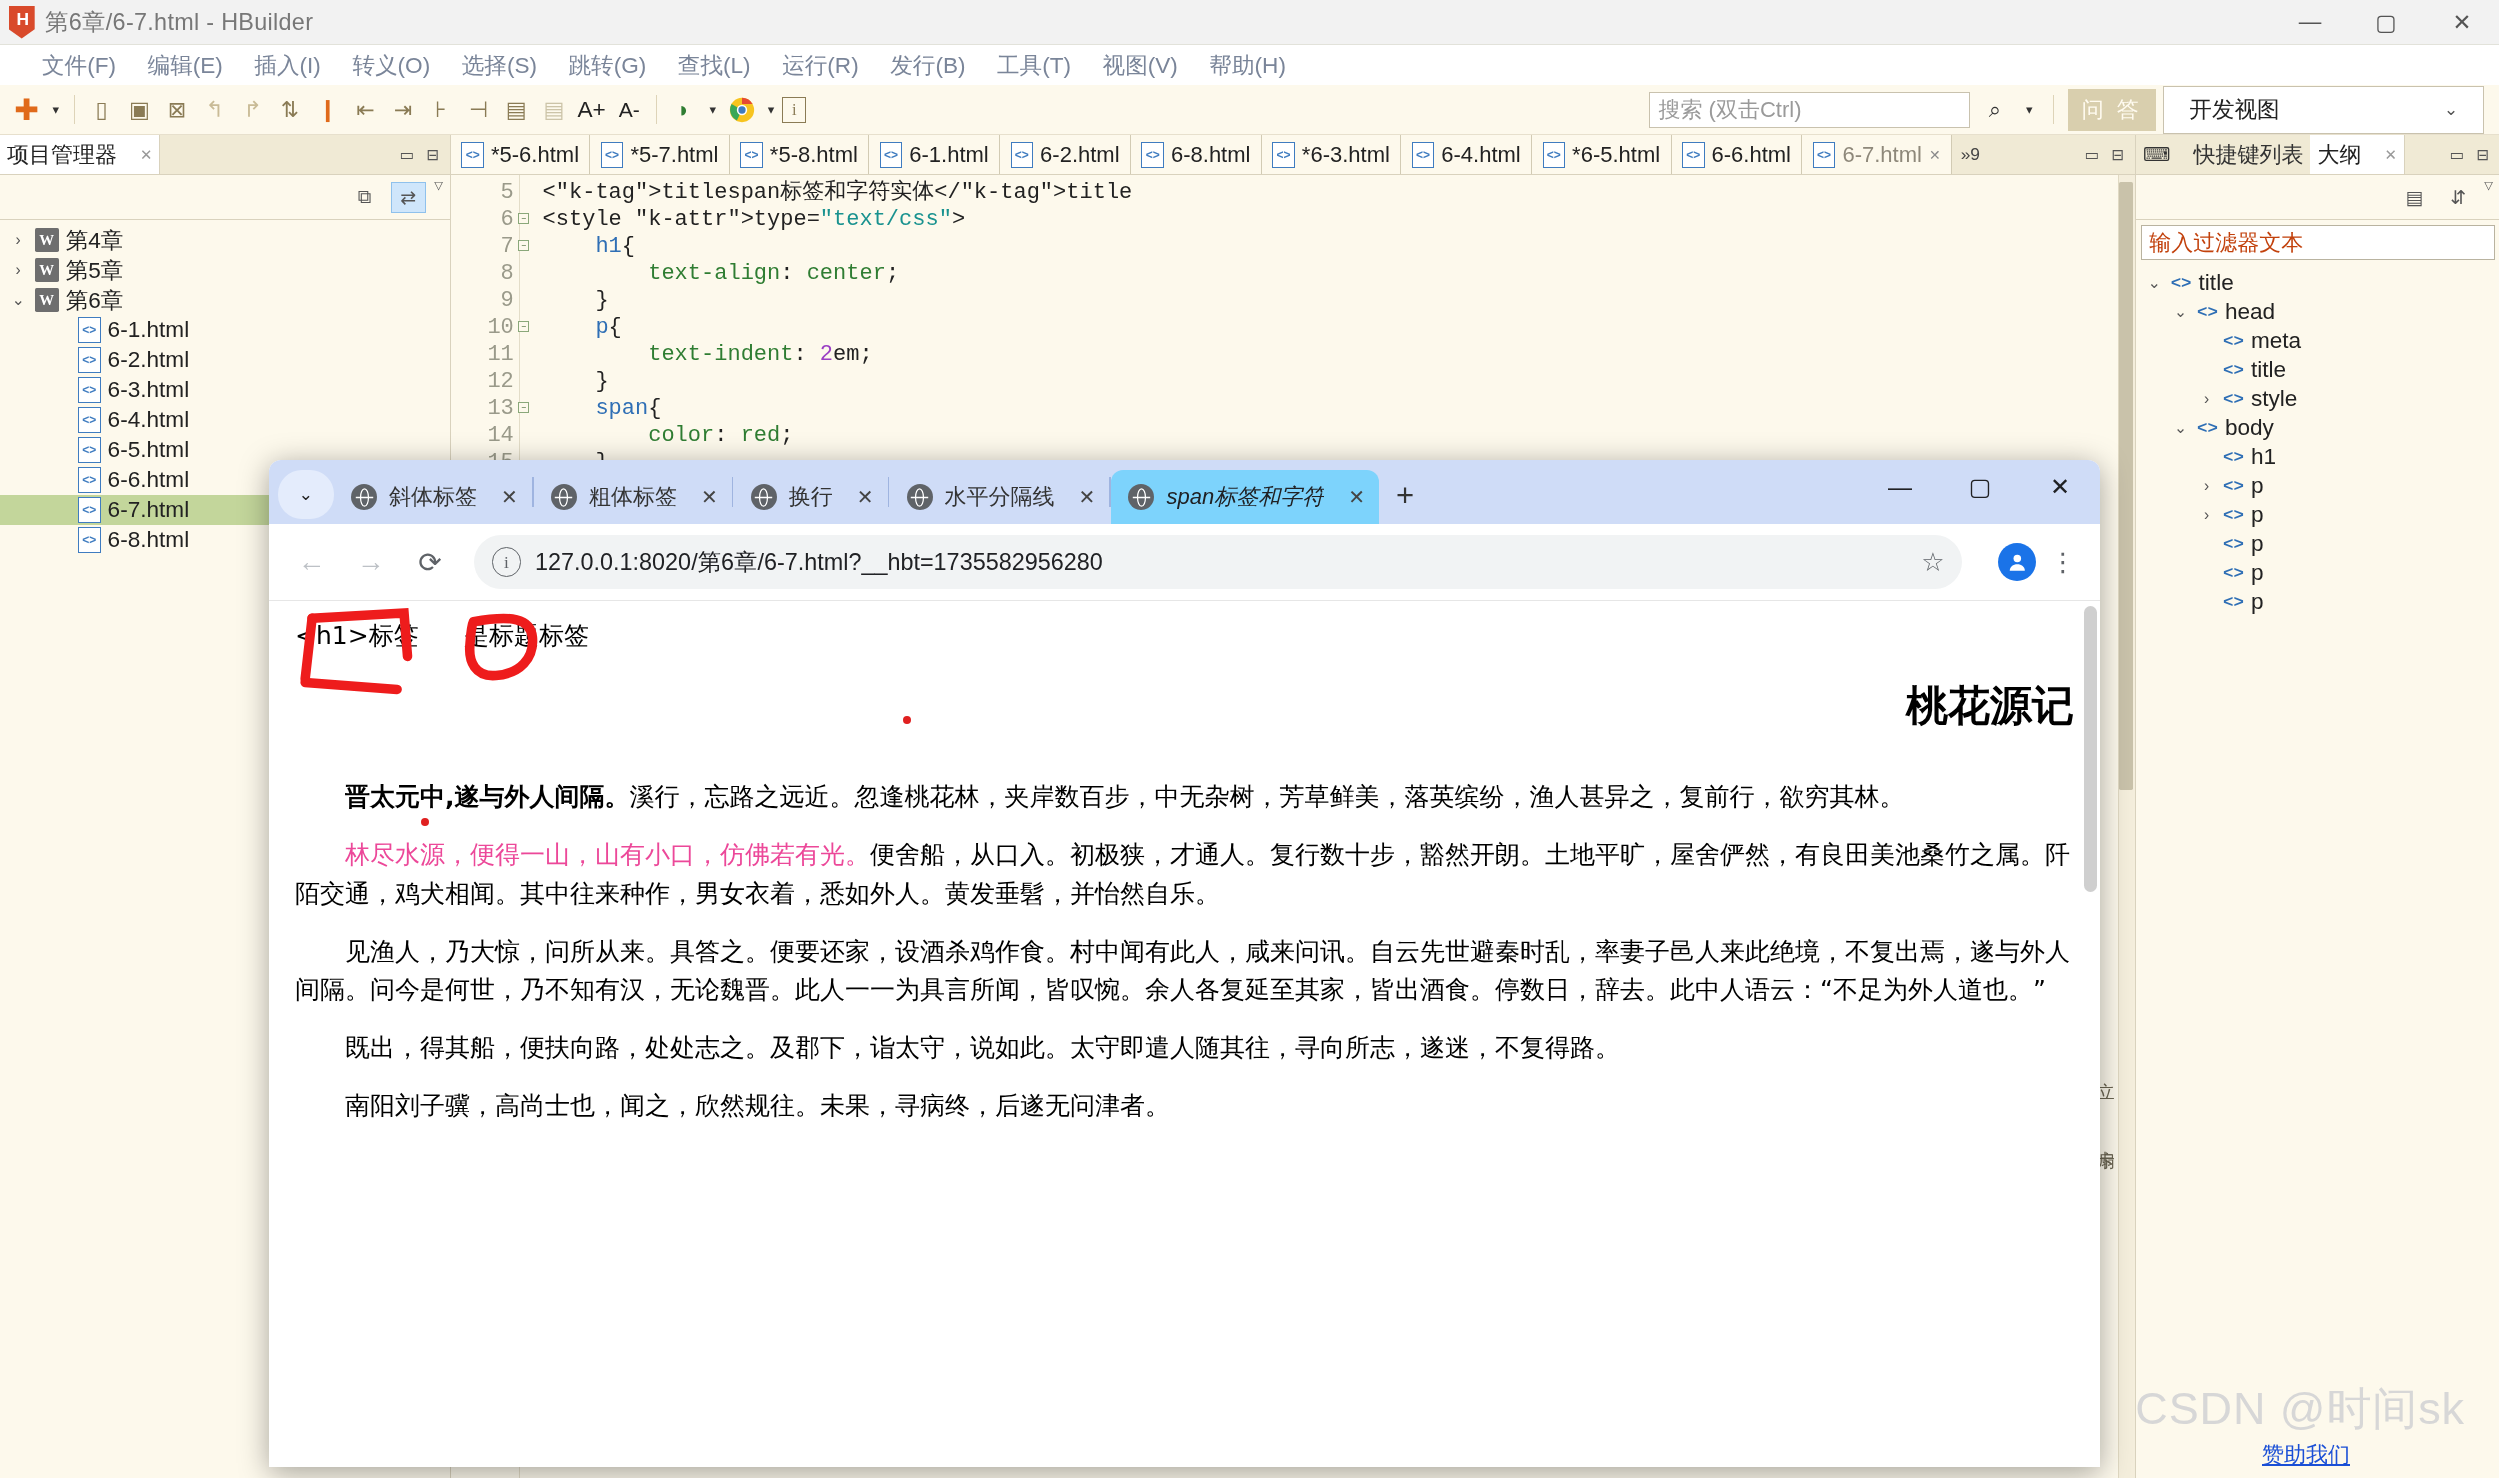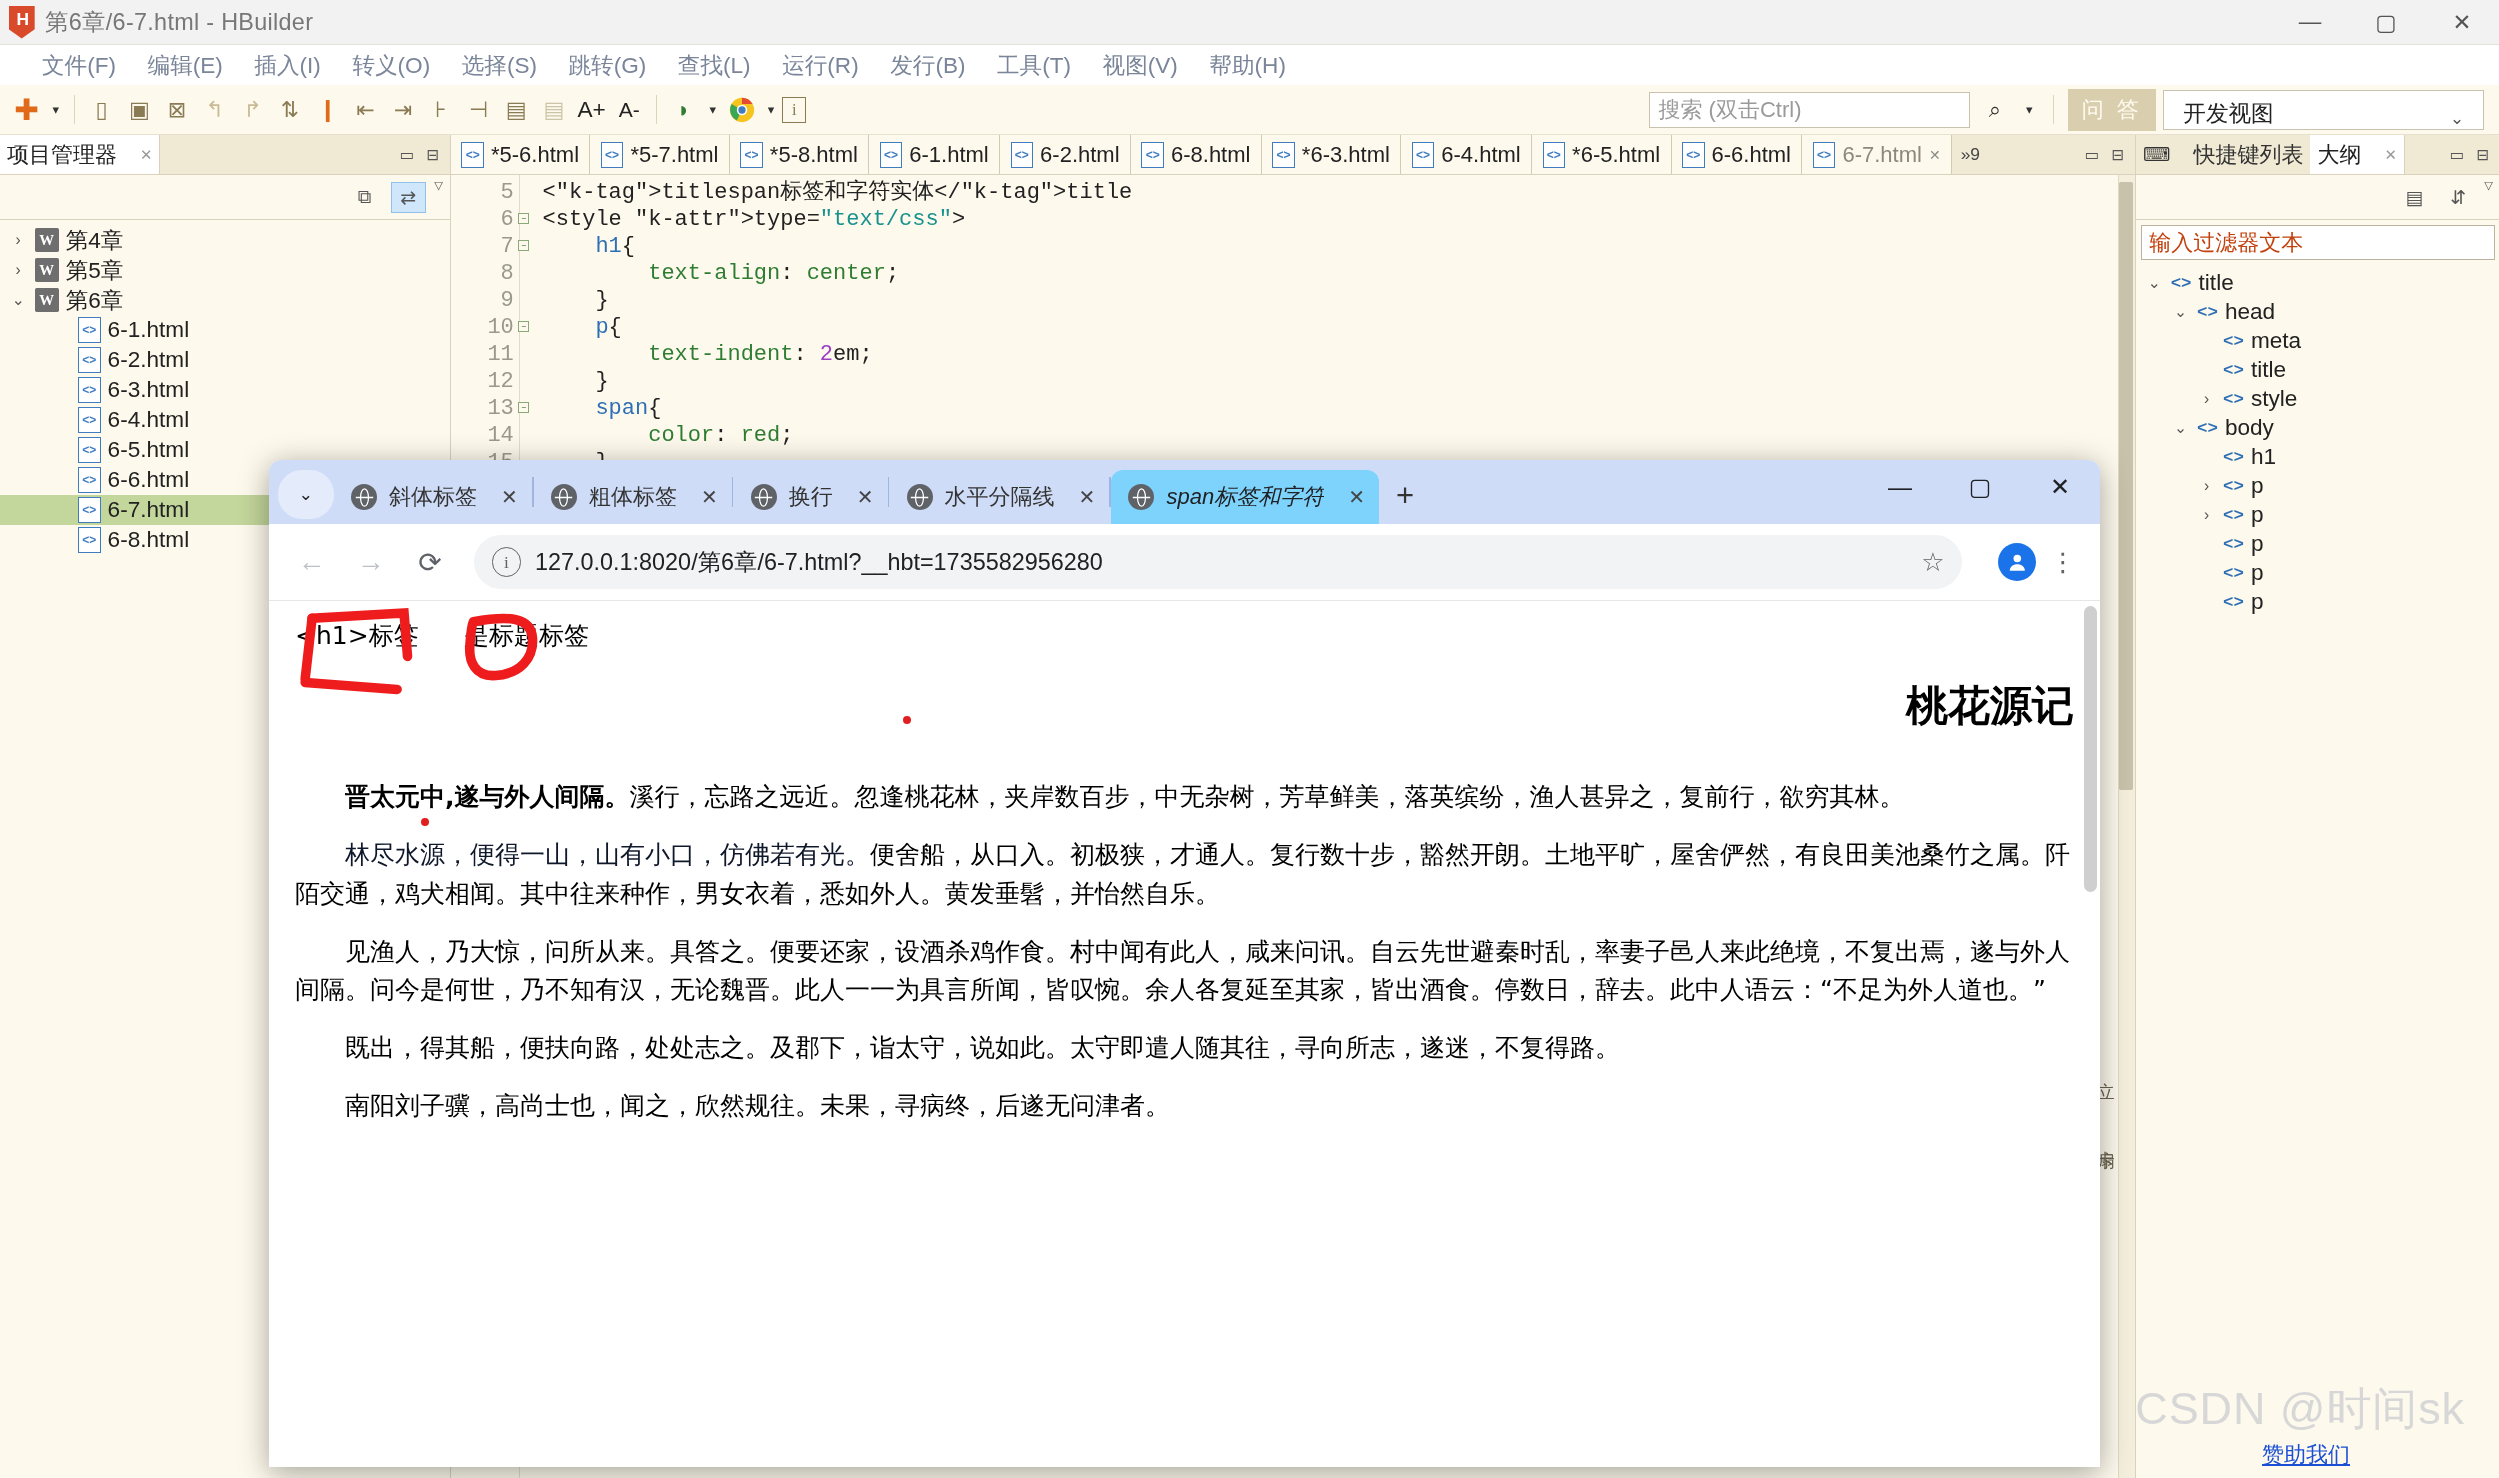--- a/index.html
+++ b/index.html
@@ -28,21 +28,21 @@
   .menuitem{ padding:3.5px 14px; color:#7a8599; font-size:22.6px; }
 
   
   .toolbar{ height:50px; background:#fdf9ec; display:flex; align-items:center; padding:0 8.7px; gap:1.7px; border-bottom:0.9px solid #e7e0cd; flex:0 0 50px; position:relative;}
   .tb-ico{ width:36px;height:36px; display:flex;align-items:center;justify-content:center; font-size:22px; color:#8a7b55; }
   .tb-sep{ width:0.9px;height:29.5px;background:#ded4b8;margin:0 7px;}
   .caret{ font-size:13px; color:#333; width:19px; text-align:center;}
   .searchwrap{ margin-left:auto; display:flex; align-items:center; gap:7px; padding-right:7px;}
   .searchbox{ width:321px;height:36px; border:0.9px solid #c9c2ae; background:#fff; display:flex;align-items:center; padding:0 8.7px; color:#9a9a9a; font-size:22px;}
   .qa-btn{ background:#d9cfae; color:#fffbf0; font-size:22px; padding:6px 14px; letter-spacing:3.5px;}
-  .viewsel{ width:321px;height:40px;border:0.9px solid #c9c2ae;background:#fff;display:flex;align-items:flex-end;justify-content:space-between;padding:0 19px;font-size:22.6px;color:#222;}
+  .viewsel{ width:321px;height:48px;border:0.9px solid #c9c2ae;background:#fff;display:flex;align-items:center;justify-content:space-between;padding:0 25px;font-size:22.6px;color:#222;}
 
   
   .body-split{ flex:1; display:flex; min-height:0; }
   .pane-left{ width:451px; background:#fdf9ec; border-right:0.9px solid #d9d2bd; display:flex; flex-direction:column;}
   .pane-center{ flex:1; background:#fdf9ec; display:flex; flex-direction:column; min-width:0;}
   .pane-right{ width:365px; background:#fdf9ec; border-left:0.9px solid #d9d2bd; display:flex;flex-direction:column;}
 
   
   .pane-tabrow{ height:40px; display:flex; align-items:stretch; background:#f0ead5; border-bottom:0.9px solid #d9d2bd; position:relative;}
   .pane-tab{ background:#fff; display:flex;align-items:center; gap:23px; padding:0 7px; font-size:22px; border-right:0.9px solid #d9d2bd;}
@@ -103,21 +103,21 @@
   .cr-nav.dim{ color:#bdc1c6;}
   .cr-omni{ flex:1; height:54px; background:#f1f3f4; border-radius:28px; display:flex; align-items:center; padding:0 17.4px; gap:14px; margin:0 12px; font-size:23.4px; color:#202124;}
   .cr-info{ width:29.5px;height:29.5px;border:1.7px solid #5f6368;border-radius:50%;display:flex;align-items:center;justify-content:center;font-size:17.4px;color:#5f6368;font-family:"Liberation Serif",serif;}
   .cr-star{ font-size:26px;color:#5f6368; margin-left:auto;}
   .cr-avatar{ width:38px;height:38px;border-radius:50%;background:#1a73e8;color:#fff;display:flex;align-items:center;justify-content:center;font-size:21px;margin-left:19px;}
   .cr-kebab{ width:43px;display:flex;align-items:center;justify-content:center;font-size:26px;color:#5f6368;}
   .cr-viewport{ flex:1; background:#fff; position:relative; overflow:hidden; border-top:0.9px solid #e6e6e6;}
   .page{ padding:15.6px 26px 0 26px; font-family:"DejaVu Sans","Liberation Sans",sans-serif; color:#000; font-size:25px; line-height:1.55;}
   .page h1{ text-align:right; font-size:42px; margin:18px 0 40px; font-weight:bold;}
   .page p{ text-indent:2em; margin:0 0 19px; }
-  .page .redspan{ color:#0f172a;margin-top:24px; }
+  .page .redspan{ color:#ec4899;margin-top:24px; }
   .cr-pagescroll{ position:absolute; right:0; top:0; bottom:0; width:19px; background:#fff;}
   .cr-pagethumb{ position:absolute; right:2.6px; top:5.2px; width:13px; height:286px; background:#cfcfcf; border-radius:7px;}
 
   
   .ann{ position:absolute; pointer-events:none; }
   
   .reddot{ position:absolute; width:7.8px;height:7.8px;background:#e02020;border-radius:50%;}
 
   
   .watermark{ position:absolute; right:35px; bottom:40px; font-size:45px; color:#d7d7d7; letter-spacing:0.9px; white-space:nowrap;}

